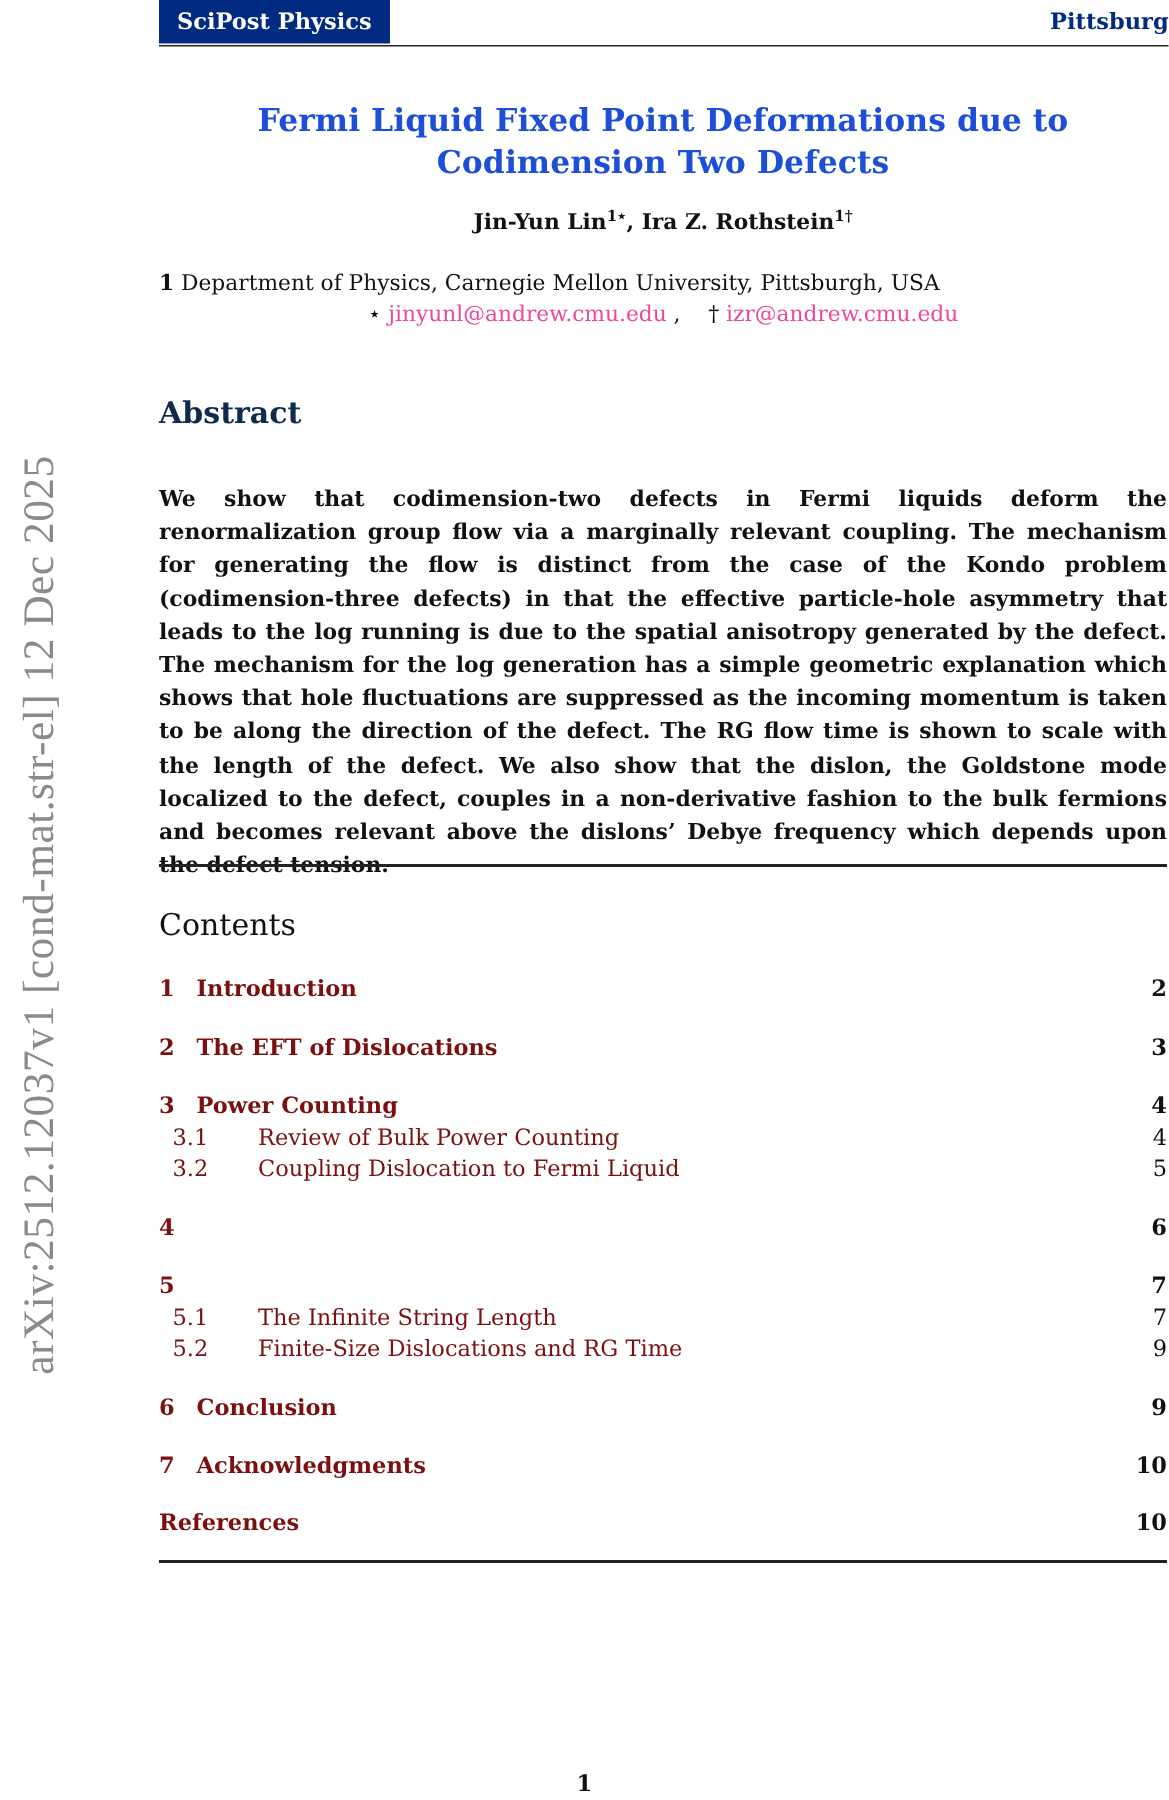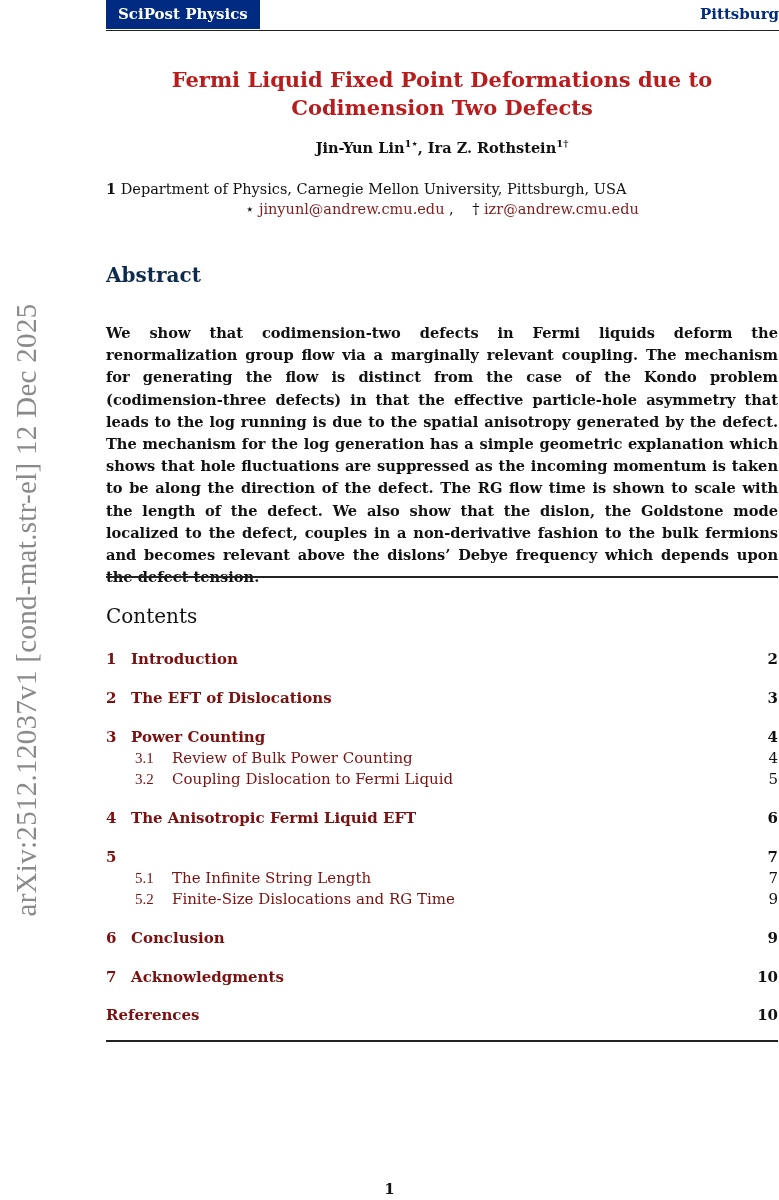--- a/index.html
+++ b/index.html
@@ -27,37 +27,37 @@
     background: #002b80; color: #fff; font-weight: bold; font-size: 15px;
     line-height: 29px;
     font-family: "DejaVu Serif", serif;
   }
   .header-right {
     position: absolute; right: 4px; top: 0; line-height: 28px;
     color: #002b80; font-weight: bold; font-size: 15px;
   }
   .title {
     position: absolute; left: 106px; top: 66px; width: 672px;
-    text-align: center; color: #b91c1c; font-weight: bold;
+    text-align: center; color: #1d4ed8; font-weight: bold;
     font-size: 21px; line-height: 28px;
   }
   .authors {
     position: absolute; left: 106px; top: 138px; width: 672px;
     text-align: center; font-weight: bold; font-size: 14.5px;
   }
   .authors sup { font-size: 10px; }
   .affil {
     position: absolute; left: 106px; top: 180px; width: 672px;
     font-size: 14.5px;
   }
   .emails {
     position: absolute; left: 106px; top: 201px; width: 672px;
     text-align: center; font-size: 14.5px;
   }
-  .emails a { color: #7f1d1d; text-decoration: none; }
+  .emails a { color: #ec4899; text-decoration: none; }
   .abstract-heading {
     position: absolute; left: 106px; top: 263px;
     color: #0e2a4e; font-weight: bold; font-size: 20px;
   }
   .abstract-body {
     position: absolute; left: 106px; top: 310px; width: 672px;
     font-weight: bold; font-size: 14.6px; line-height: 22.2px;
     text-align: justify; hyphens: auto; margin-top: 12px;
   }
   .rule { position: absolute; left: 106px; width: 672px; height: 0; border-top: 2px solid #222; }
@@ -66,21 +66,21 @@
     font-weight: normal; font-size: 20px; color: #111;
   }
   .toc { position: absolute; left: 106px; top: 645px; width: 672px; }
   .toc-row {
     position: absolute; left: 0; width: 672px; height: 22px;
     font-size: 15px; line-height: 22px; color: #7a1010;
   }
   .toc-row.section { font-weight: bold; }
   .toc-row .num { position: absolute; left: 0; }
   .toc-row .label { position: absolute; left: 25px; }
-  .toc-row.sub .num { left: 29px; font-family: Liberation Serif, serif; }
+  .toc-row.sub .num { left: 9px; }
   .toc-row.sub .label { left: 66px; }
   .toc-row .page { position: absolute; right: 0; color: #111; }
   .toc-row.refs .label { left: 0; }
   .page-number {
     position: absolute; left: 0; width: 779px; top: 1180px;
     text-align: center; font-size: 15px; font-weight: bold;
   }
 </style>
 </head>
 <body>
@@ -139,21 +139,20 @@
     <span class="label">Review of Bulk Power Counting</span>
     <span class="page">4</span>
   </div>
   <div class="toc-row sub" style="top:123px;">
     <span class="num">3.2</span>
     <span class="label">Coupling Dislocation to Fermi Liquid</span>
     <span class="page">5</span>
   </div>
   <div class="toc-row section" style="top:162px;">
     <span class="num">4</span>
-    <span class="label">The Anisotropic Fermi Liquid EFT</span>
     <span class="page">6</span>
   </div>
   <div class="toc-row section" style="top:201px;">
     <span class="num">5</span>
     <span class="page">7</span>
   </div>
   <div class="toc-row sub" style="top:222px;">
     <span class="num">5.1</span>
     <span class="label">The Infinite String Length</span>
     <span class="page">7</span>

